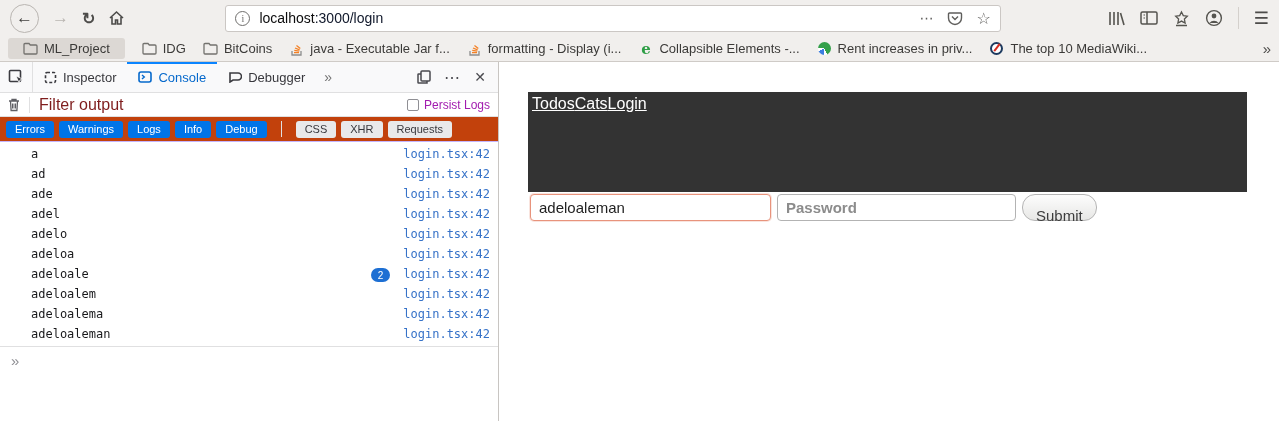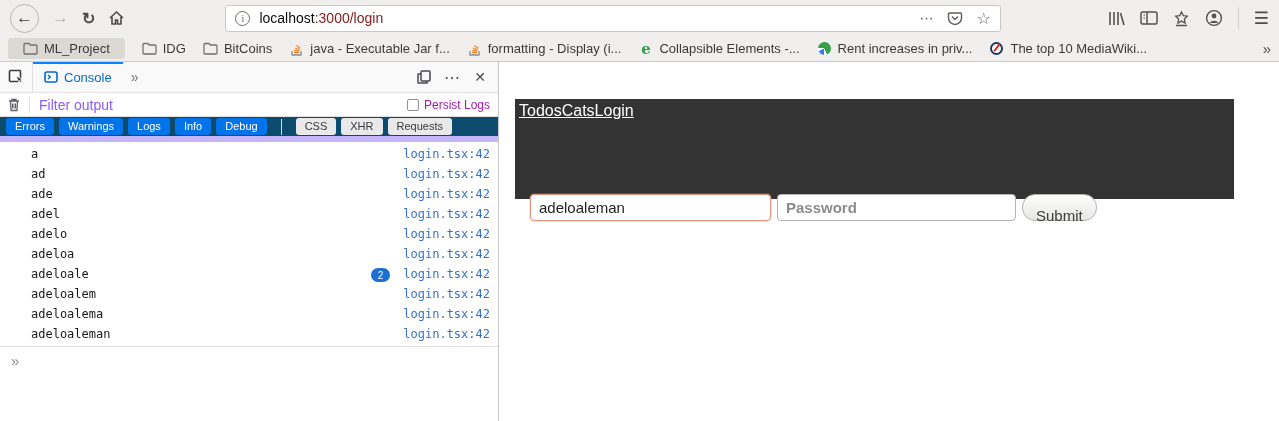--- a/index.html
+++ b/index.html
@@ -12,21 +12,21 @@
                 display:flex; align-items:center; justify-content:center; color:#3f3e3c; font-size:17px; }
   .fwd { color:#b9b5b1; font-size:17px; }
   .reload { color:#4d4c4a; font-size:16px; font-weight:bold; }
   .home-ic svg { display:block; }
 
   .url-bar { flex:1; height:27px; margin:0 104px 0 100px; background:#fff; border:1px solid #cbc7c4;
              border-radius:3px; display:flex; align-items:center; padding:0 9px; gap:9px; }
   .info-ic { width:15px; height:15px; border:1px solid #6f6e6c; border-radius:50%; color:#6f6e6c;
              font-size:10px; display:flex; align-items:center; justify-content:center; font-family:"Liberation Serif",serif; }
   .url-text { font-size:14px; color:#0c0c0d; white-space:nowrap; }
-  .url-text .suffix { color:#7f1d1d; }
+  .url-text .suffix { color:#0f172a; }
   .url-right { margin-left:auto; display:flex; align-items:center; gap:13px; color:#5f5e5c; }
   .dots { font-size:14px; letter-spacing:1px; color:#5f5e5c; }
   .star { font-size:16px; color:#5f5e5c; }
 
   .chrome-right { display:flex; align-items:center; gap:15px; margin-left:2px; }
   .chrome-right svg { display:block; }
   .v-div { width:1px; height:22px; background:#d4d0cc; }
   .burger { font-size:17px; color:#4d4c4a; }
 
   
@@ -52,41 +52,41 @@
   .dt-tab { position:relative; display:flex; align-items:center; gap:6px; padding:0 11px; font-size:13px; color:#38383d; }
   .dt-tab.active { color:#0669cc; }
   .dt-tab.active::before { content:''; position:absolute; top:0; left:0; right:0; height:2px; background:#0a84ff; }
   .more-tabs { display:flex; align-items:center; padding:0 8px; color:#737373; font-size:14px; }
   .dt-tabs-right { margin-left:auto; display:flex; align-items:center; gap:4px; padding-right:6px; }
   .dt-icon-btn { width:24px; height:24px; display:flex; align-items:center; justify-content:center; color:#4a4a4f; }
   .close-x { font-size:14px; }
 
   .dt-filter { height:24px; border-bottom:1px solid #e0e0e1; display:flex; align-items:center; padding:0 8px; background:#fff; }
   .dt-sep { width:1px; height:16px; background:#e0e0e1; margin:0 9px; }
-  .filter-ph { font-size:14px; color:#8b5cf6; }
+  .filter-ph { font-size:16px; color:#7f1d1d; }
   .persist { margin-left:auto; display:flex; align-items:center; gap:5px; font-size:12px; color:#a21caf; }
   .chk { width:12px; height:12px; border:1px solid #8f8f94; border-radius:2px; background:#fff; }
 
-  .dt-pills { height:25px; border-bottom:6px solid #c4b5fd; display:flex; align-items:center; padding:0 6px; gap:5px; background:#0c4a6e; }
+  .dt-pills { height:25px; border-bottom:1px solid #c4b5fd; display:flex; align-items:center; padding:0 6px; gap:5px; background:#c2410c; }
   .pill { font-size:11px; padding:3px 9px; border-radius:3px; line-height:1; }
   .pill.blue { background:#0074e8; color:#fff; }
   .pill.grey { background:#e9e9ea; color:#38383d;text-align:right; }
 
   .dt-output { padding-top:2px; }
   .log-row { height:20px; display:flex; align-items:center; padding:0 8px 0 31px;
              font-family:"DejaVu Sans Mono",monospace; font-size:12px; color:#19191b; }
   .log-loc { margin-left:auto; color:#3672c8; }
   .log-badge { background:#1d6fd3; color:#fff; font-size:10px; font-family:"Liberation Sans",sans-serif;
                padding:1.5px 7px; border-radius:8px; margin-right:13px; }
 
   .dt-prompt { border-top:1px solid #e0e0e1; margin-top:2px; padding:5px 0 0 11px; color:#8f8f94; font-size:15px; flex:1; }
 
   
   .page { flex:1; position:relative; background:#fff; }
-  .site-header { position:absolute; left:16px; top:30px; width:719px; height:100px; background:#333333; padding:3px 4px;margin-top:7px; }
+  .site-header { position:absolute; left:29px; top:30px; width:719px; height:100px; background:#333333; padding:3px 4px; }
   .site-header a { color:#fff; font-size:16px; text-decoration:underline; }
   .login-form { position:absolute; left:31px; top:132px; display:flex; align-items:center; gap:6px; }
   .login-form input { height:27px; border-radius:4px; padding:0 8px; font-size:15px;
                       font-family:"Liberation Sans",sans-serif; outline:none; }
   .in-user { width:241px; border:1px solid #e8937c; color:#1f1f1f; box-shadow:0 0 0 1px rgba(232,147,124,.25); }
   .in-pass { width:239px; border:1px solid #b3b3b3;font-weight:bold; }
   .in-pass::placeholder { color:#8c8c8c; }
   .submit-btn { height:27px; padding:12px 13px; font-size:15px; color:#3d3d3d; font-family:"Liberation Sans",sans-serif;
                 background:linear-gradient(#fdfdfd,#e7e7e5); border:1px solid #b4b4b4; border-radius:13px; }
 </style>
@@ -220,26 +220,38 @@
 
   <div class="devtools">
 
     <div class="dt-tabs">
       <span class="pick-btn">
         <svg width="17" height="16" viewBox="0 0 17 16">
             <rect x="1.5" y="1.5" width="11" height="11" rx="1" fill="none" stroke="#3b3b40" stroke-width="1.6"></rect>
             <path d="M8 7 l7 3.2 -3 .8 -.9 3 z" fill="#3b3b40" stroke="#fff" stroke-width="0.8"></path>
           </svg>
       </span>
+      <span class="dt-tab">
+        <svg width="13" height="13" viewBox="0 0 13 13">
+            <rect x="1.5" y="1.5" width="10" height="10" rx="1.5" fill="none" stroke="#3b3b40" stroke-width="1.6" stroke-dasharray="3 2"></rect>
+          </svg>
+        <span>Inspector</span>
+      </span>
       <span class="dt-tab active">
         <svg width="14" height="12" viewBox="0 0 14 12">
             <rect x="1" y="1" width="12" height="10" rx="2" fill="none" stroke="#0669cc" stroke-width="1.6"></rect>
             <path d="M4 4 l2.3 2 L4 8" fill="none" stroke="#0669cc" stroke-width="1.4"></path>
           </svg>
         <span>Console</span>
+      </span>
+      <span class="dt-tab">
+        <svg width="14" height="12" viewBox="0 0 14 12">
+            <path d="M2 2 h8 a3.5 3.5 0 0 1 0 7 H5 L2 11 z" fill="none" stroke="#3b3b40" stroke-width="1.6"></path>
+          </svg>
+        <span>Debugger</span>
       </span>
       <span class="more-tabs">»</span>
       <span class="dt-tabs-right">
         <span class="dt-icon-btn">
           <svg width="14" height="14" viewBox="0 0 14 14">
               <rect x="4" y="1" width="9" height="10" rx="1" fill="none" stroke="#4a4a4f" stroke-width="1.5"></rect>
               <path d="M4 4 H1.5 a.5 .5 0 0 0 -.5 .5 V12.5 a.5 .5 0 0 0 .5 .5 H10 V11" fill="none" stroke="#4a4a4f" stroke-width="1.5"></path>
             </svg>
         </span>
         <span class="dt-icon-btn">⋯</span>

